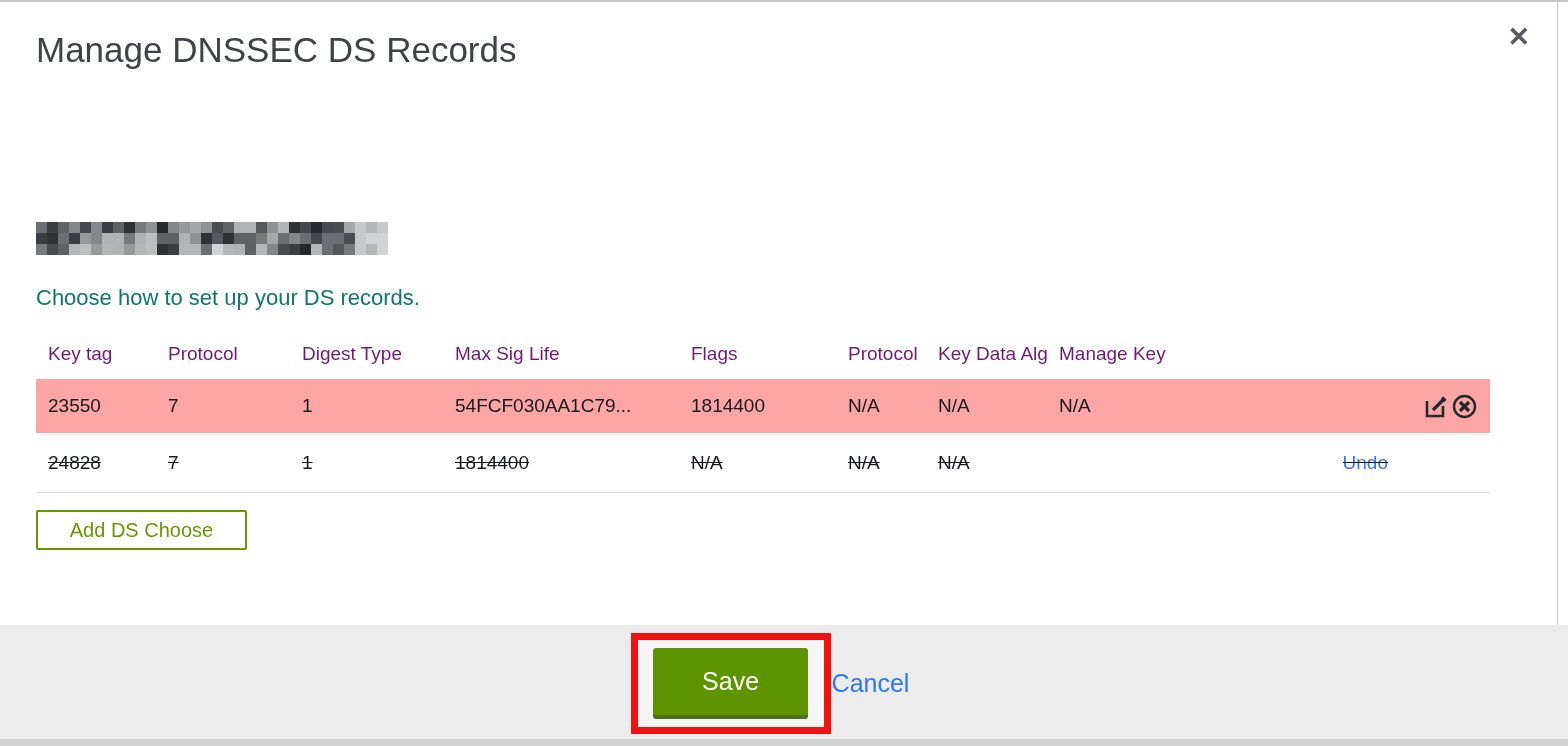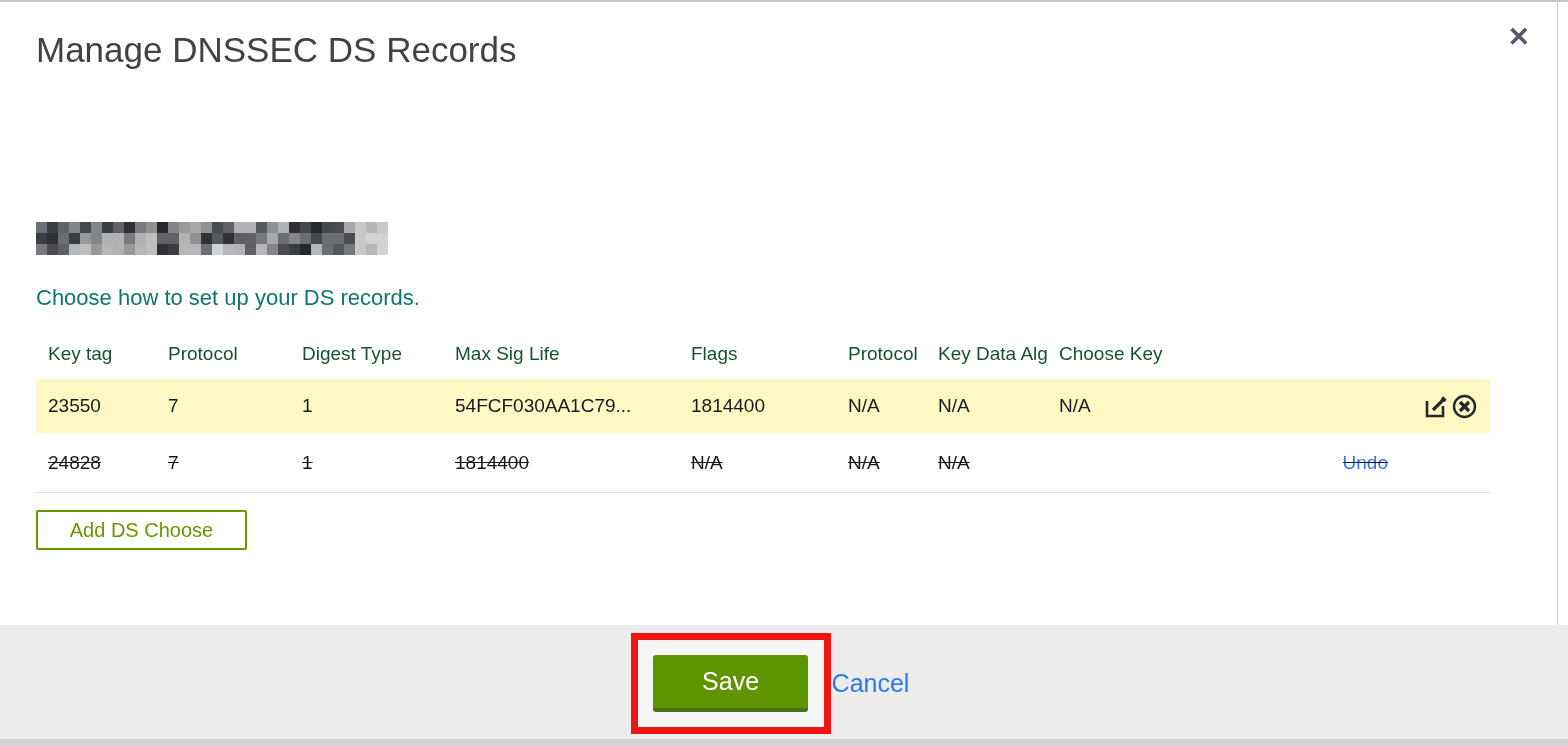--- a/index.html
+++ b/index.html
@@ -55,23 +55,23 @@
 
   
   .ds-table { margin-top: 18px; width: 1454px; }
   .t-row {
     display: grid;
     grid-template-columns: 120px 134px 153px 236px 157px 90px 121px 165px 164px 1fr;
     align-items: center;
     padding: 0 12px;
     font-size: 19px;
   }
-  .t-head { height: 50px; color: #14532d; }
+  .t-head { height: 50px; color: #701a75; }
   .t-head .cell { font-weight: 400; }
-  .row-normal { height: 54px; background: #fef9c3; }
+  .row-normal { height: 54px; background: #fca5a5; }
   .row-deleted { height: 60px; background: #ffffff; border-bottom: 1px solid #dedede; }
   .row-deleted .cell { text-decoration: line-through; }
   .cell { white-space: nowrap; overflow: hidden; }
   .cell-actions { justify-self: end; display: flex; align-items: center; gap: 2px; }
   .icon-btn { width: 27px; height: 27px; cursor: pointer; display: inline-flex; }
   .icon-btn svg { width: 100%; height: 100%; }
   .undo-link { color: #3576f0; cursor: pointer; text-decoration: none; font-size: 19px; }
 
   
   .add-ds-btn {
@@ -106,21 +106,21 @@
     border: 7px solid #ee1411;
     background: #f5f5f5;
     width: 200px;
     height: 101px;
     display: flex;
     align-items: center;
     justify-content: center;
   }
   .save-btn {
     width: 155px;
-    height: 57px;
+    height: 71px;
     background: #5d9400;
     border: none;
     border-bottom: 4px solid #48721a;
     border-radius: 3px;
     color: #ffffff;
     font-size: 25px;
     font-family: "Liberation Sans", sans-serif;
     cursor: pointer;
   }
   .cancel-link {
@@ -254,21 +254,21 @@
   <div class="ds-table">
 
     <div class="t-row t-head">
       <div class="cell">Key tag</div>
       <div class="cell">Protocol</div>
       <div class="cell">Digest Type</div>
       <div class="cell">Max Sig Life</div>
       <div class="cell">Flags</div>
       <div class="cell">Protocol</div>
       <div class="cell">Key Data Alg</div>
-      <div class="cell">Choose Key</div>
+      <div class="cell">Manage Key</div>
       <div class="cell"></div>
     </div>
 
     <div class="t-row row-normal">
       <div class="cell">23550</div>
       <div class="cell">7</div>
       <div class="cell">1</div>
       <div class="cell">54FCF030AA1C79...</div>
       <div class="cell">1814400</div>
       <div class="cell">N/A</div>

